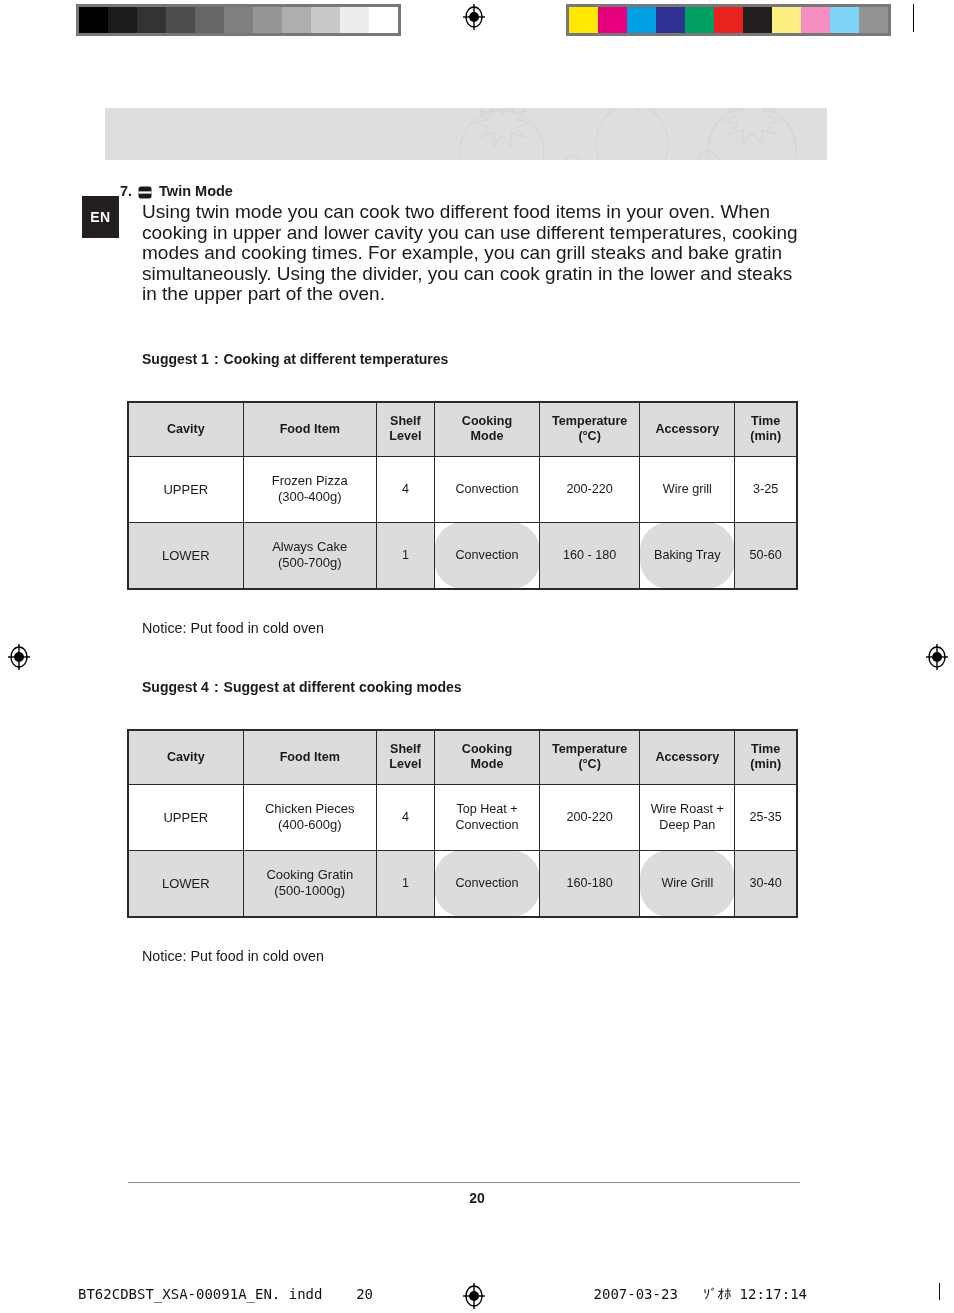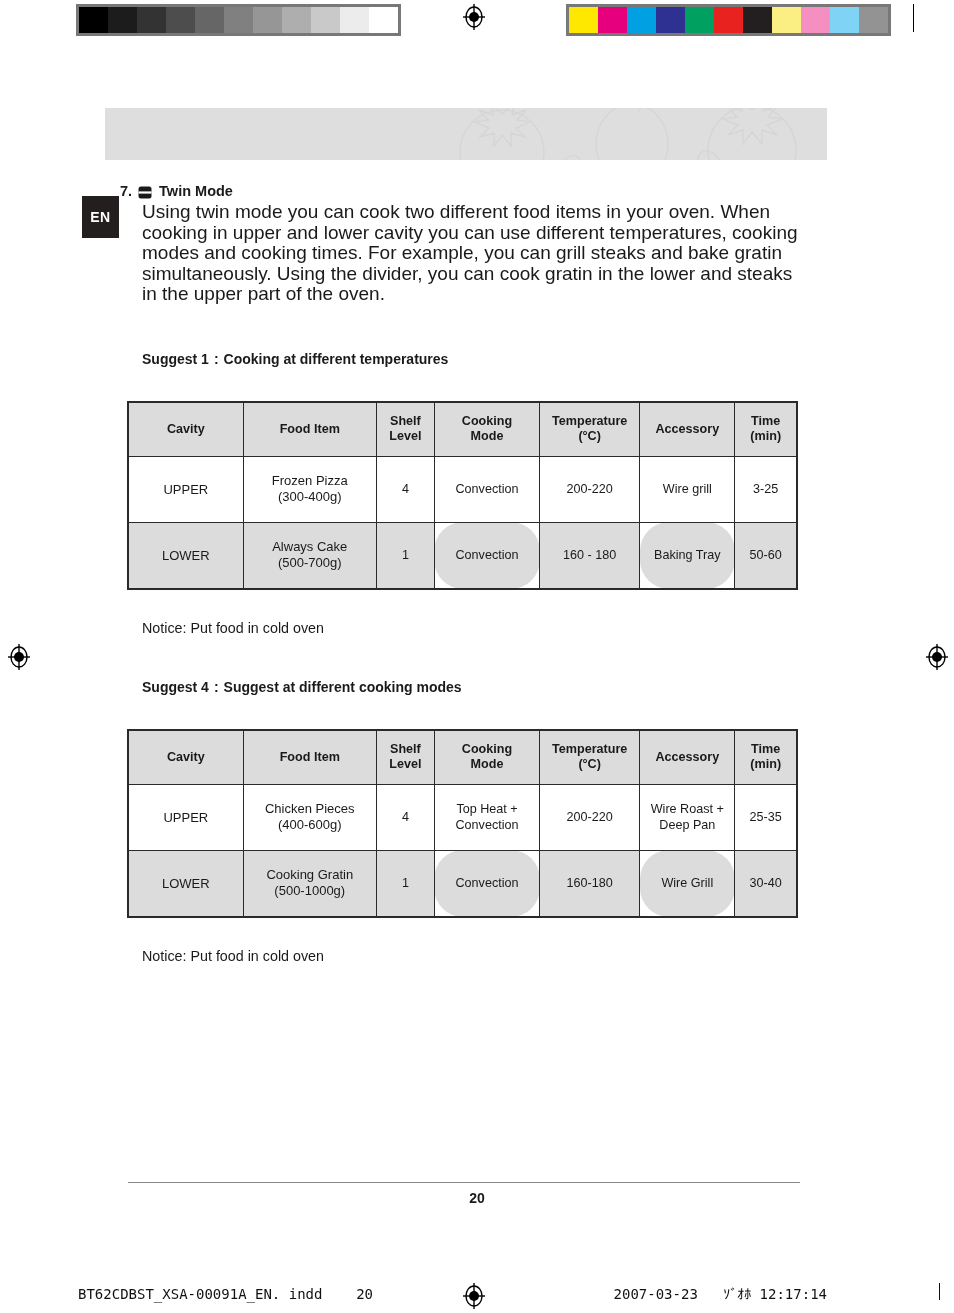--- a/index.html
+++ b/index.html
@@ -239,21 +239,21 @@
     color: #111;
   }
   #print-footer .left {
     position: absolute;
     left: 78px;
     top: 0;
     white-space: pre;
   }
   #print-footer .right {
     position: absolute;
-    right: 9px;
+    right: 29px;
     top: 0;
     white-space: pre;
   }
   #footer-caret {
     position: absolute;
     right: 14px;
     top: 1283px;
     width: 1px;
     height: 17px;
     background: #111;

